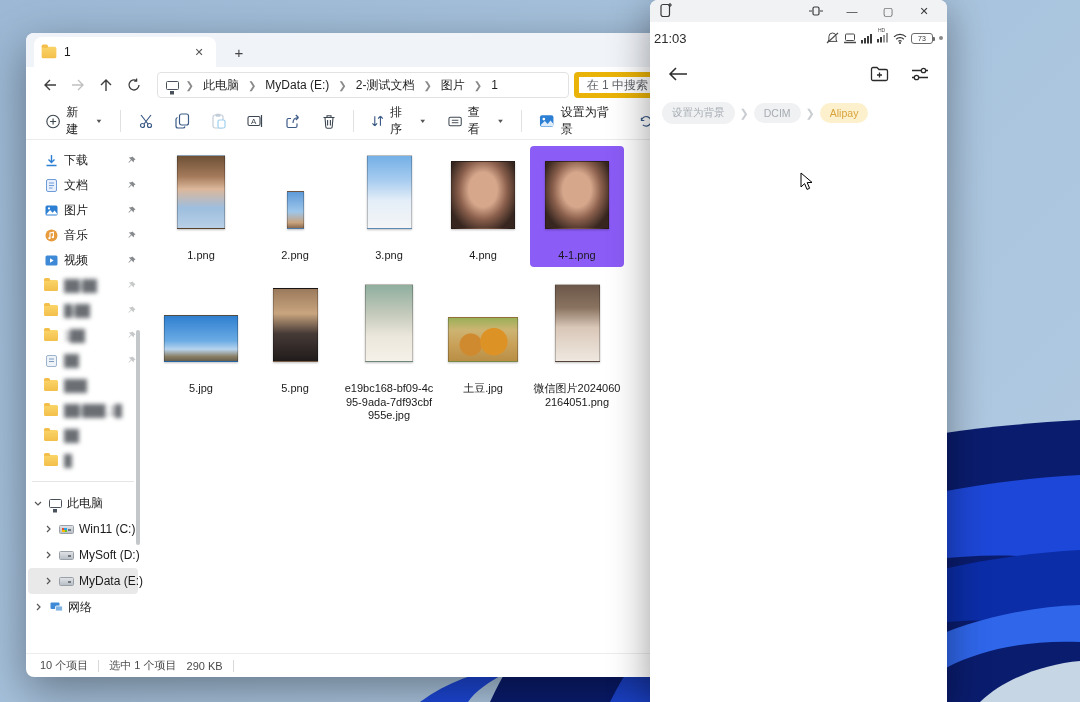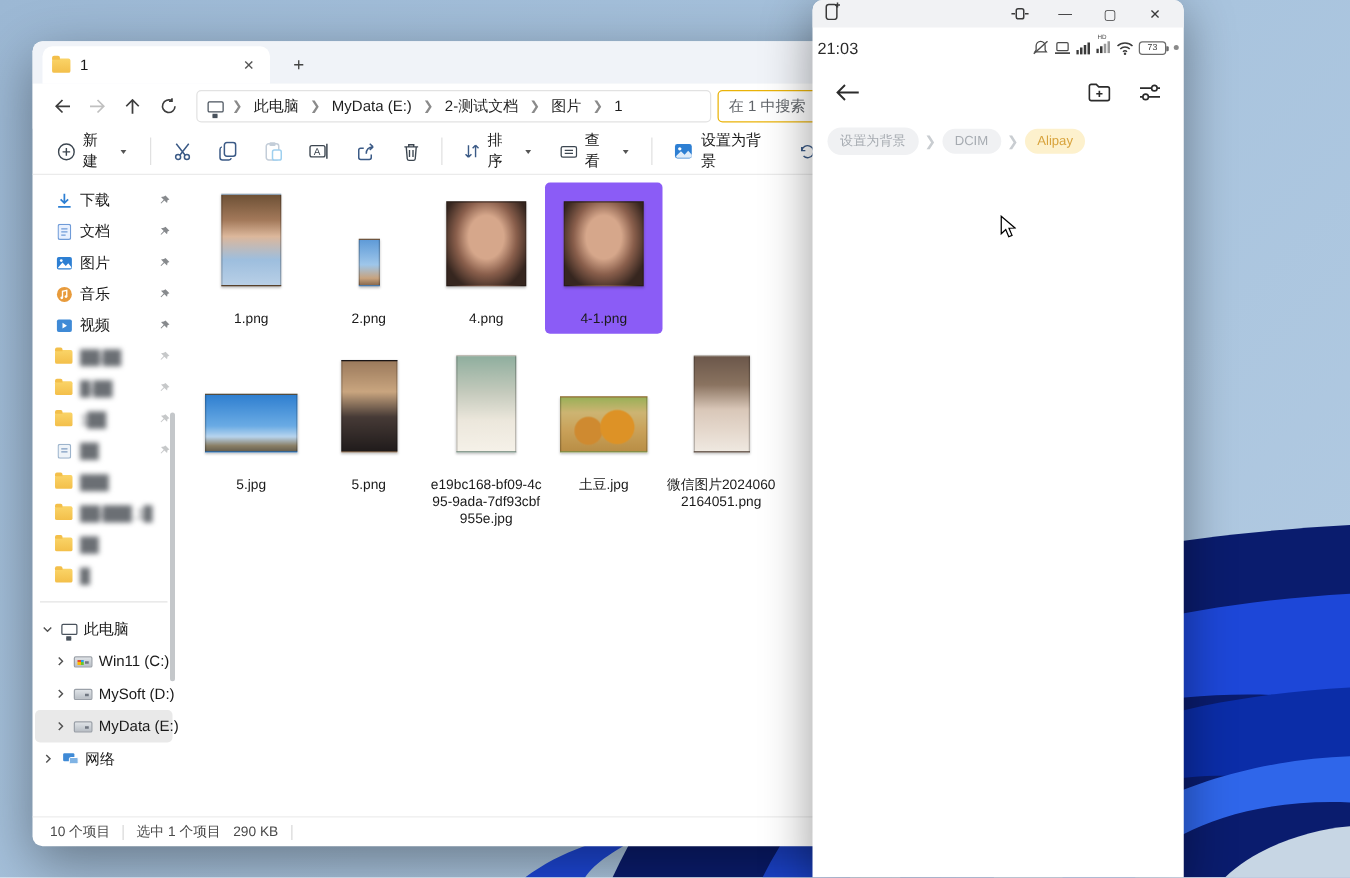--- a/index.html
+++ b/index.html
@@ -22,21 +22,21 @@
   .tab{ width:182px; height:30px; background:#fff; border-radius:8px 8px 0 0; display:flex; align-items:center; gap:8px; padding:0 8px; font-size:12px; color:#1a1a1a;}
   .tab .fold{ transform:scale(1.05); }
   .tab-close{ margin-left:auto; width:18px; height:18px; border-radius:4px; display:flex; align-items:center; justify-content:center; font-size:11px; color:#555; cursor:default;}
   .newtab{ width:26px; height:26px; margin:0 0 2px 10px; display:flex; align-items:center; justify-content:center; font-size:15px; color:#444; border-radius:4px;}
   .addressrow{ height:36px; flex:0 0 36px; background:#fff; display:flex; align-items:center; padding:0 10px; }
   .navbtn{ width:30px; height:28px; display:flex; align-items:center; justify-content:center; border-radius:4px; }
   .navbtn svg{ display:block; }
   .addr-box{ margin-left:8px; height:26px; width:438px; border:1px solid #e2e2e2; background:#fff; border-radius:4px; display:flex; align-items:center; gap:5px; padding:0 8px; font-size:12px; color:#1f1f1f; overflow:hidden; white-space:nowrap;}
   .crumb-sep{ color:#8a8a8a; font-size:10px; padding:0 2px;}
   .crumb{ padding:1px 2px; border-radius:3px; }
-  .search-box{ margin-left:5px; height:26px; width:150px; border:1px solid #eab308; border-radius:4px; display:flex; align-items:center; padding:0 8px; font-size:12px; color:#5f6368; white-space:nowrap; overflow:hidden;}
+  .search-box{ margin-left:5px; height:26px; width:150px; border:5px solid #eab308; border-radius:4px; display:flex; align-items:center; padding:0 8px; font-size:12px; color:#5f6368; white-space:nowrap; overflow:hidden;}
   .toolbar{ height:37px; flex:0 0 37px; display:flex; align-items:center; padding:0 16px; gap:13px; border-bottom:1px solid #ebebeb; font-size:12px; color:#1a1a1a;}
   .tbtn{ display:flex; align-items:center; gap:6px; border-radius:4px; padding:4px 4px;}
   .tbtn svg{ display:block;}
   .tb-sep{ width:1px; height:22px; background:#e1e1e1; }
   .chev{ font-size:8px; color:#555; transform:scaleY(.7);}
   .win-body{ flex:1; display:flex; min-height:0; position:relative;}
   
   .sidebar{ width:114px; flex:0 0 114px; padding-top:8px; font-size:12px; color:#1a1a1a; position:relative;}
   .side-item{ height:25px; display:flex; align-items:center; gap:6px; padding:0 2px 0 16px; border-radius:4px; margin:0 2px; white-space:nowrap; overflow:hidden;}
   .side-item .lbl{ overflow:hidden; text-overflow:clip; }
@@ -438,20 +438,26 @@
           <div class="fname">1.png</div>
         </div>
         <div class="tile">
           <div class="thumbwrap">
               <div class="thumb t2"></div>
             </div>
           <div class="fname">2.png</div>
         </div>
         <div class="tile">
           <div class="thumbwrap">
+              <div class="thumb t3"></div>
+            </div>
+          <div class="fname">3.png</div>
+        </div>
+        <div class="tile">
+          <div class="thumbwrap">
               <div class="thumb t4"></div>
             </div>
           <div class="fname">4.png</div>
         </div>
         <div class="tile selected">
           <div class="thumbwrap">
               <div class="thumb t4"></div>
             </div>
           <div class="fname">4-1.png</div>
         </div>

